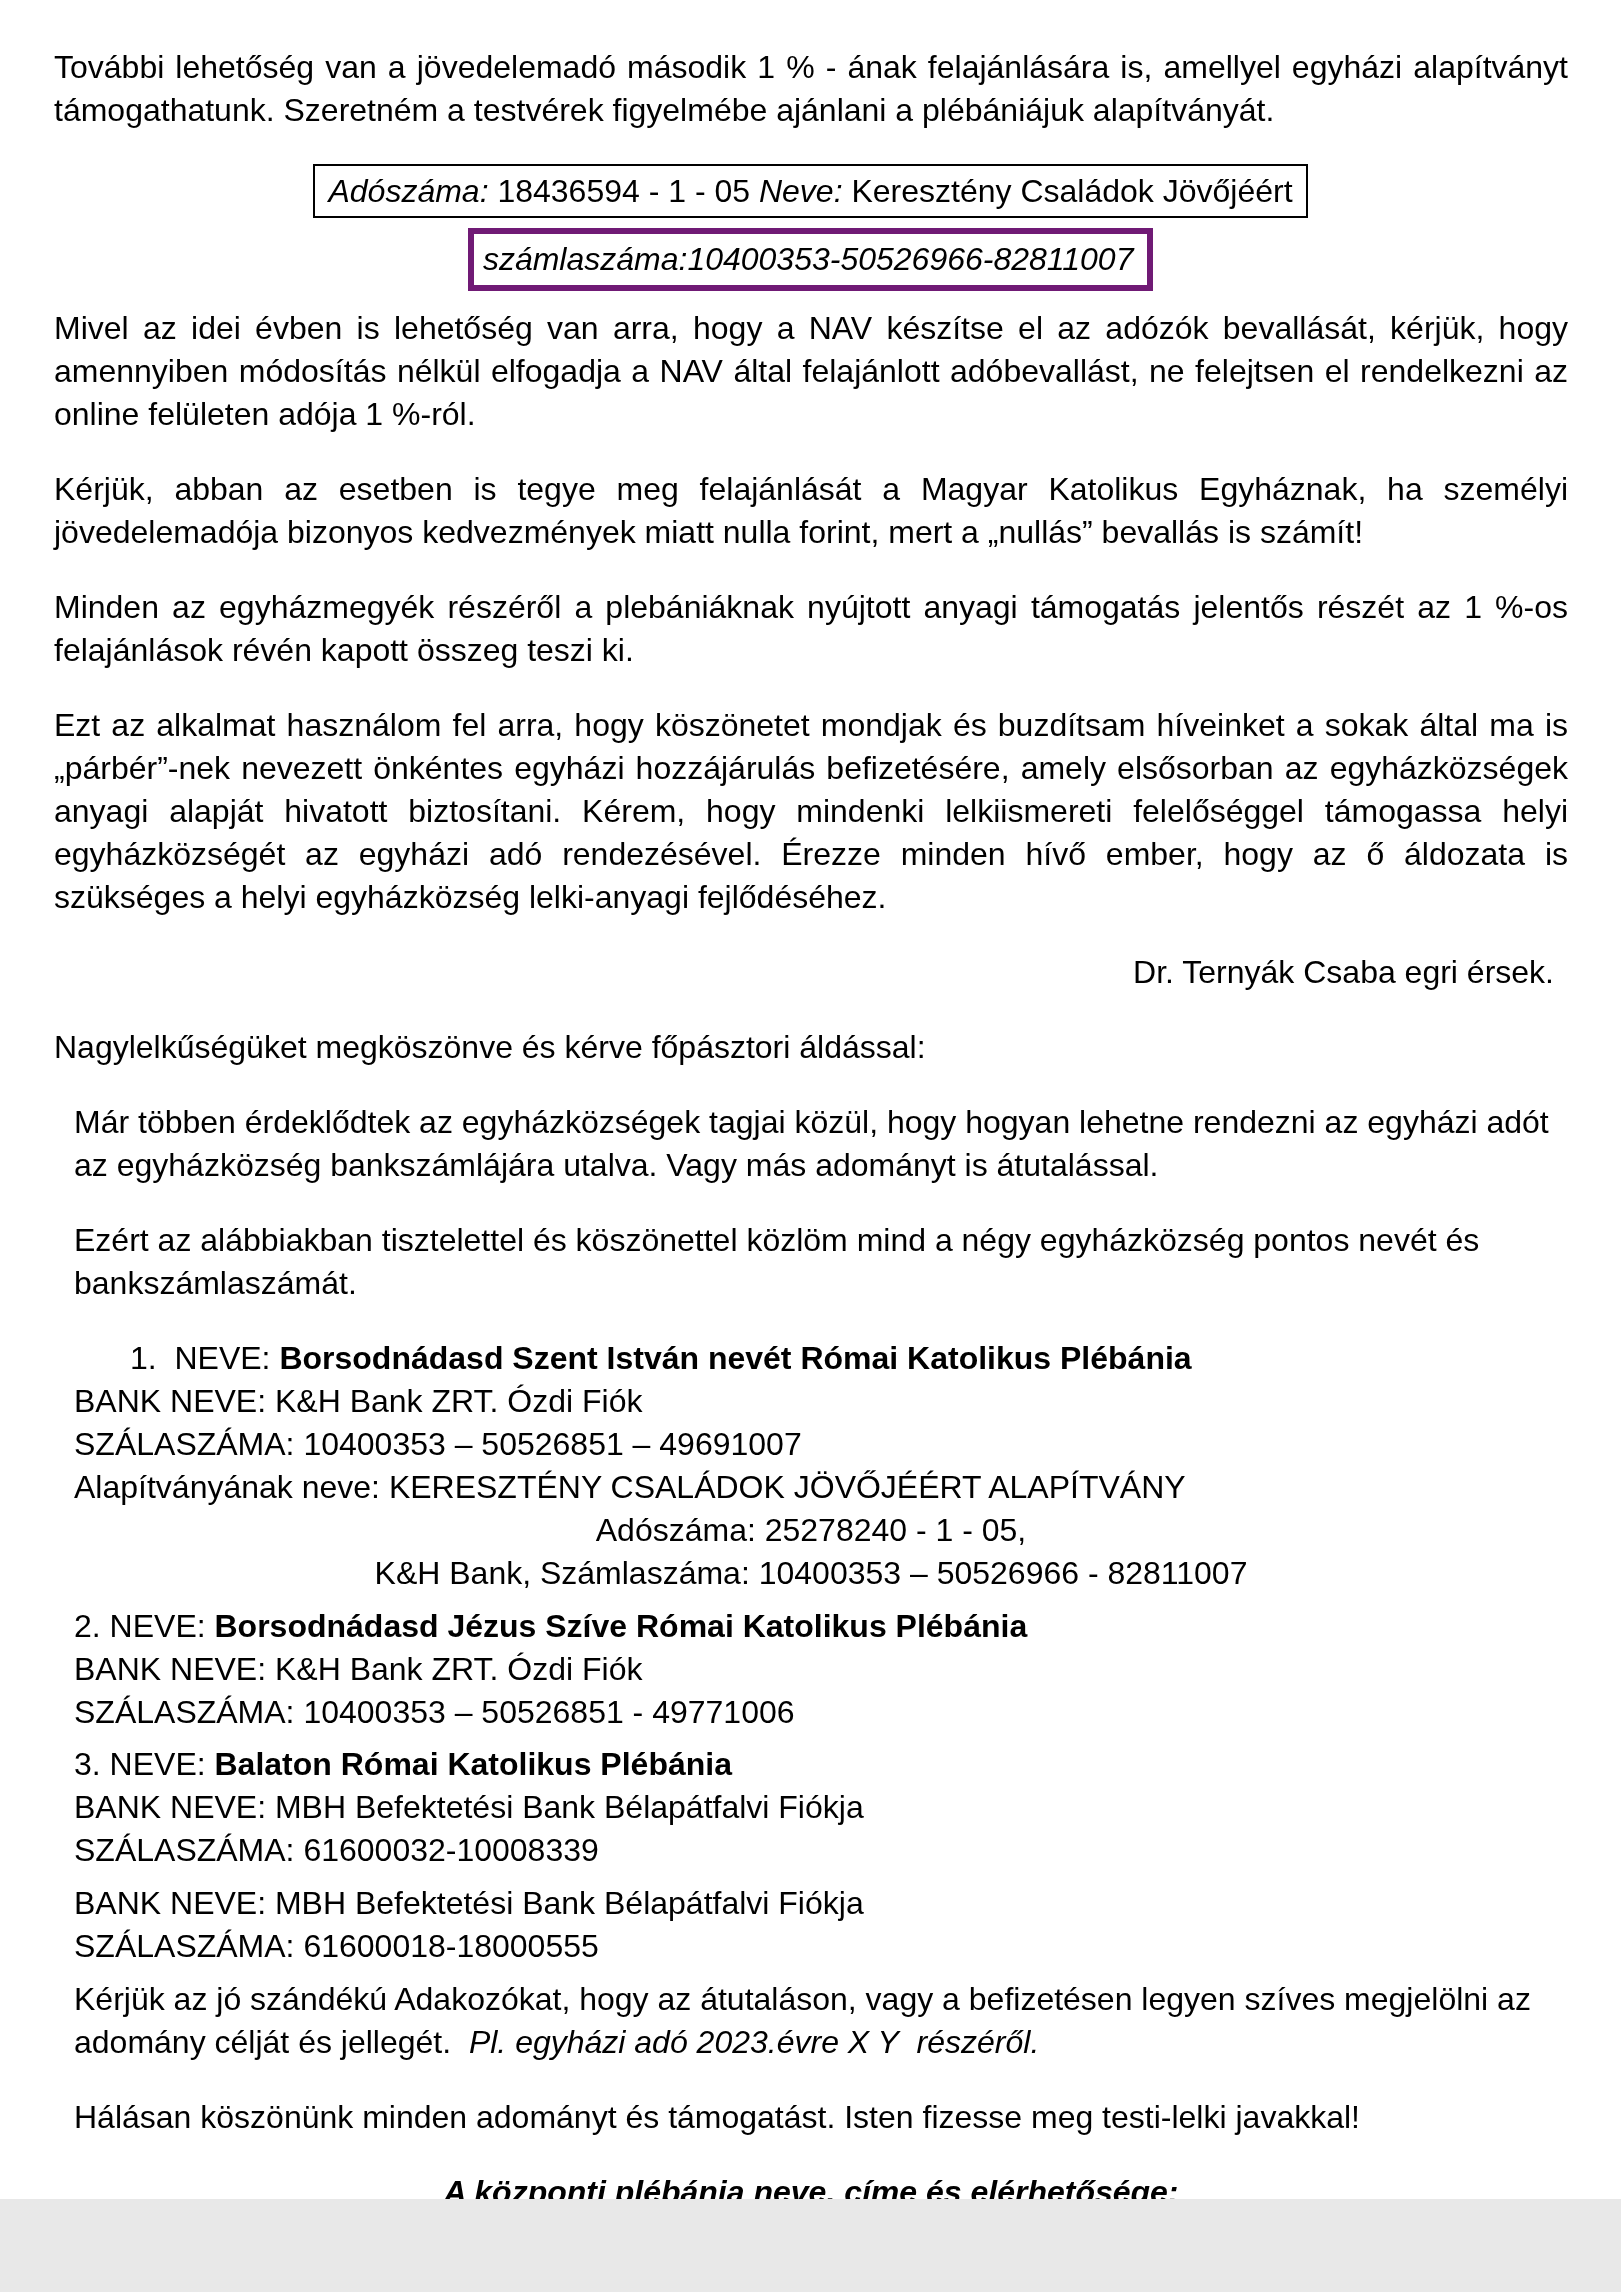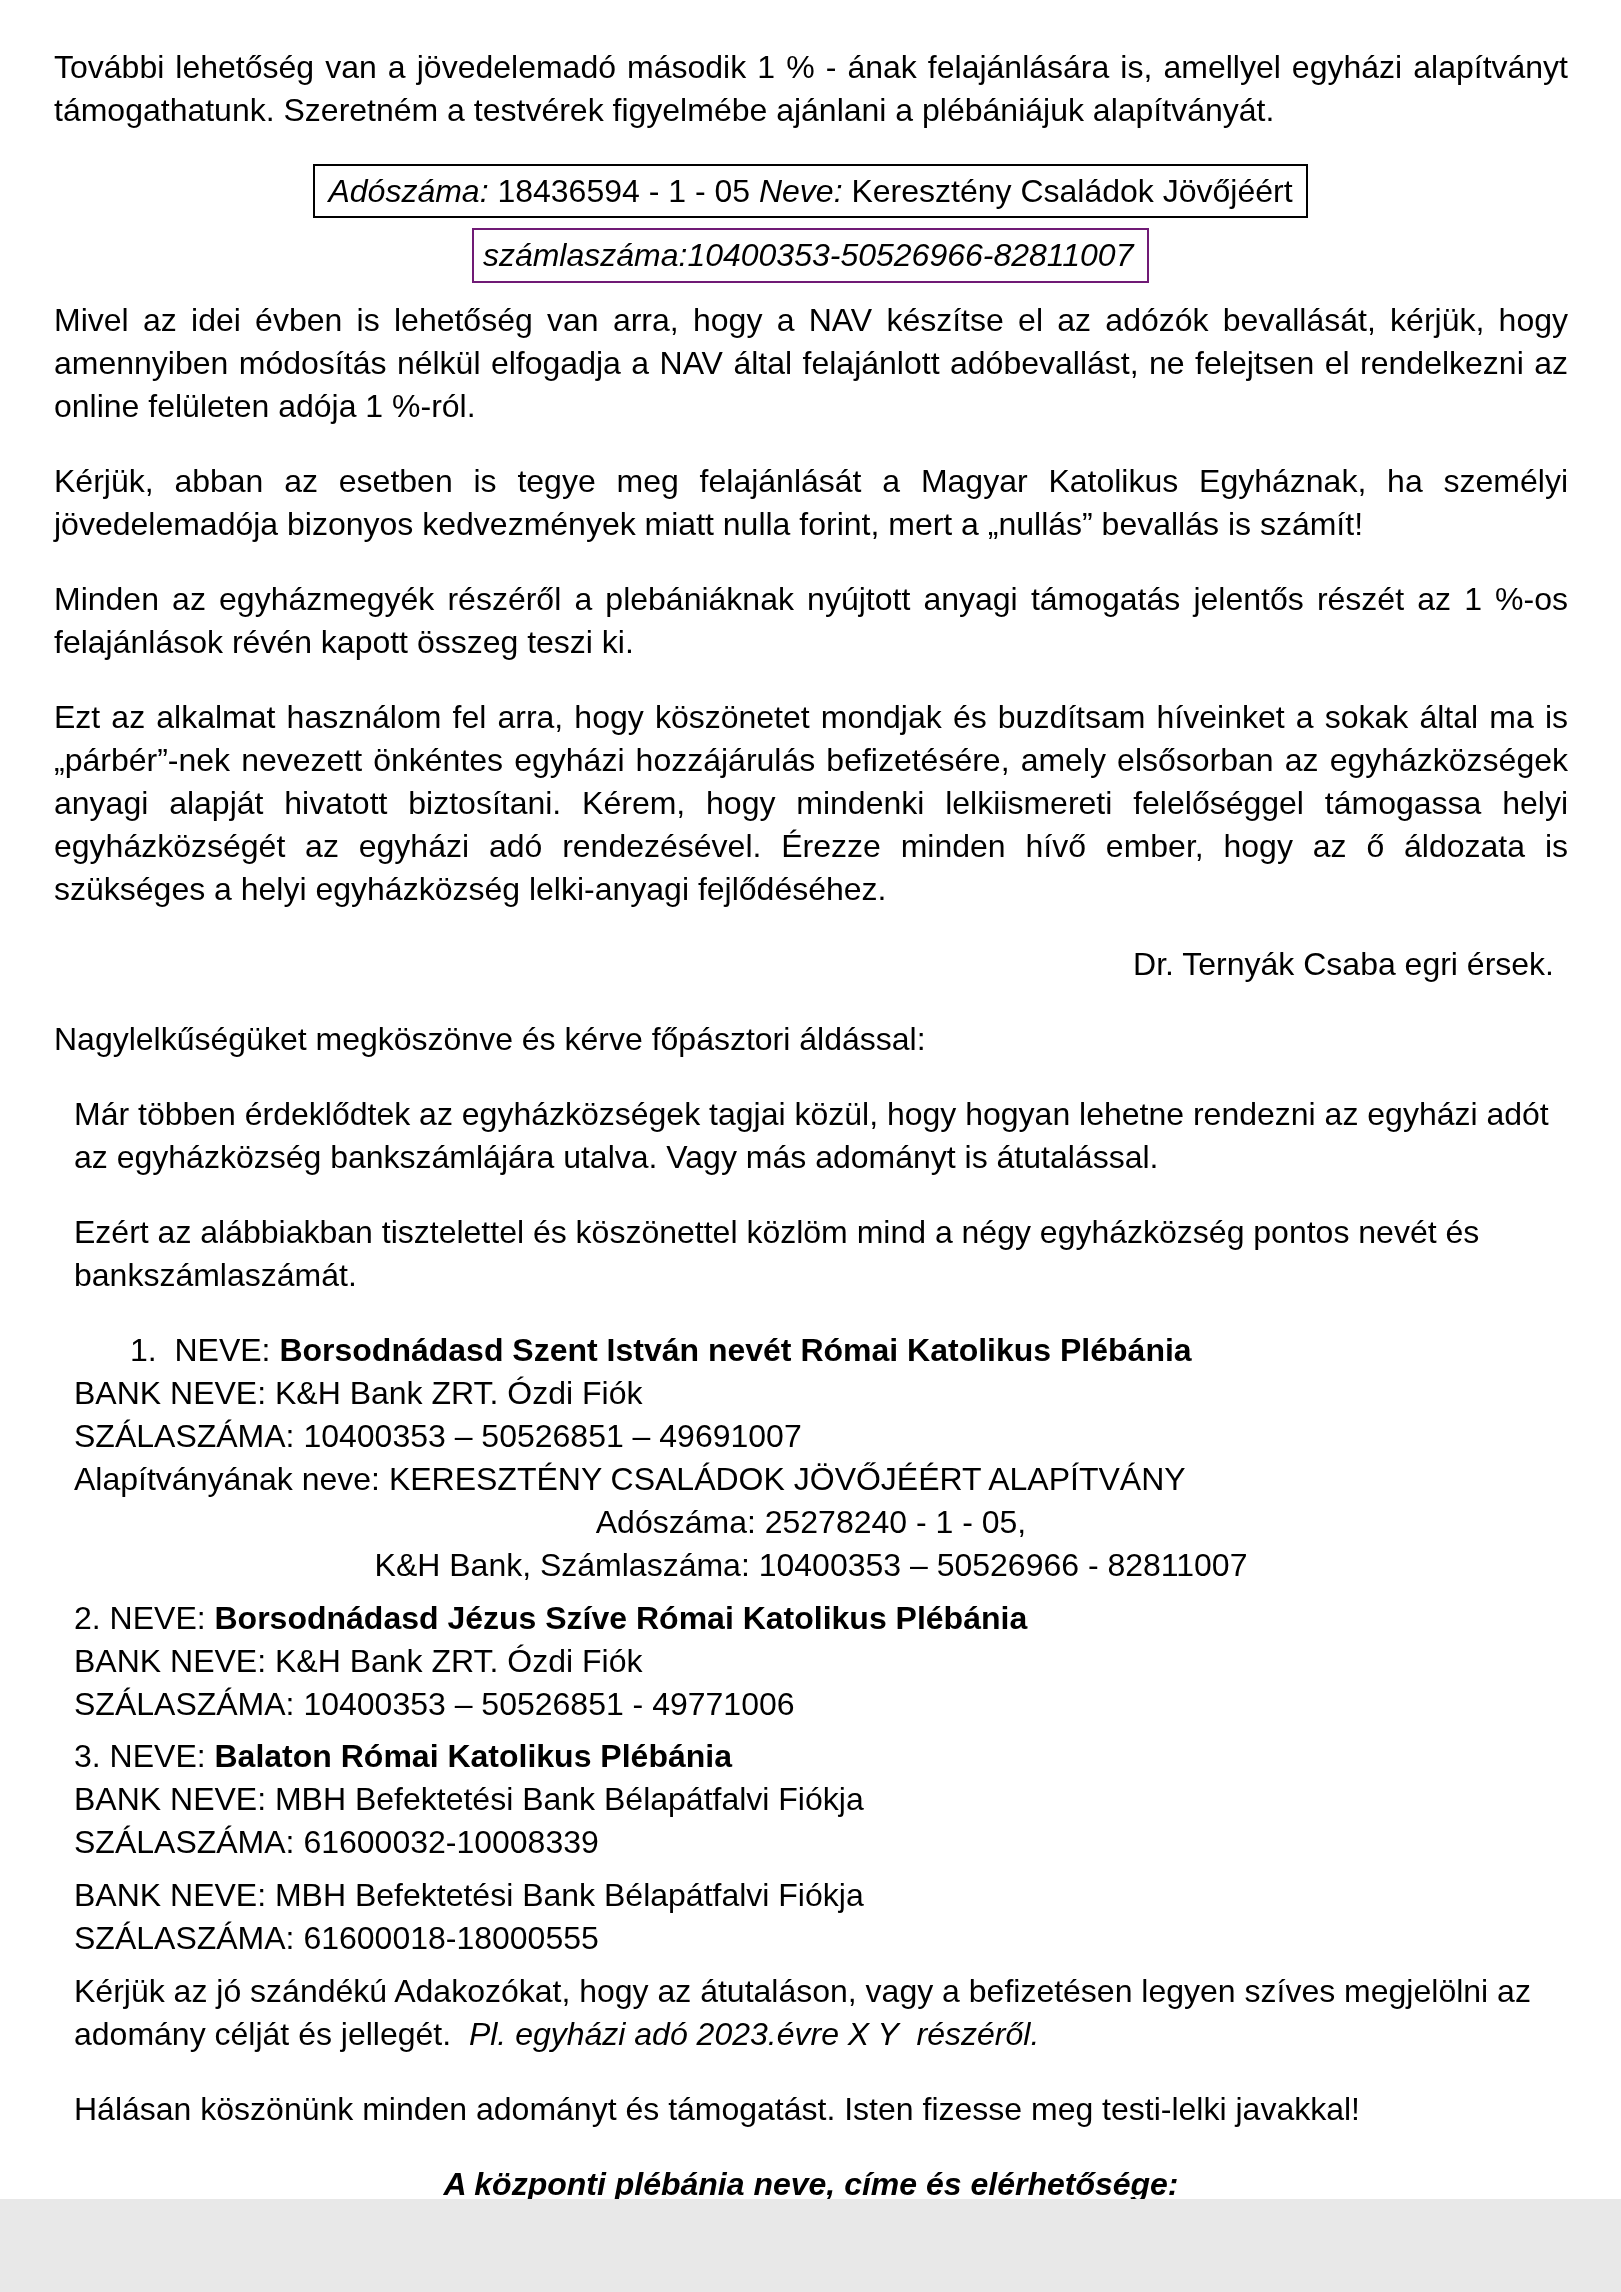--- a/index.html
+++ b/index.html
@@ -30,21 +30,21 @@
   .mt-xl { margin-top: 22px; }
   .boxwrap { text-align: center; }
   .boxwrap1 { margin-top: 13.7px; }
   .boxwrap2 { margin-top: 9.8px; }
   .box {
     display: inline-block;
     text-align: left;
     padding: 3.9px 13.7px;
   }
   .box1 { border: 2.9px solid #000; }
-  .box2 { border: 2px solid #701a75; padding-left: 9px; }
+  .box2 { border: 6px solid #701a75; padding-left: 9px; }
   .r-i  { font-style: italic; }
   .parish-name { font-weight: bold; }
   .heading-bi { font-weight: bold; font-style: italic; }
 </style>
 </head>
 <body>
 
 <div class="page">
 
   <p class="para just">További lehetőség van a jövedelemadó második 1 % - ának felajánlására is, amellyel egyházi alapítványt támogathatunk. Szeretném a testvérek figyelmébe ajánlani a plébániájuk alapítványát.</p>

